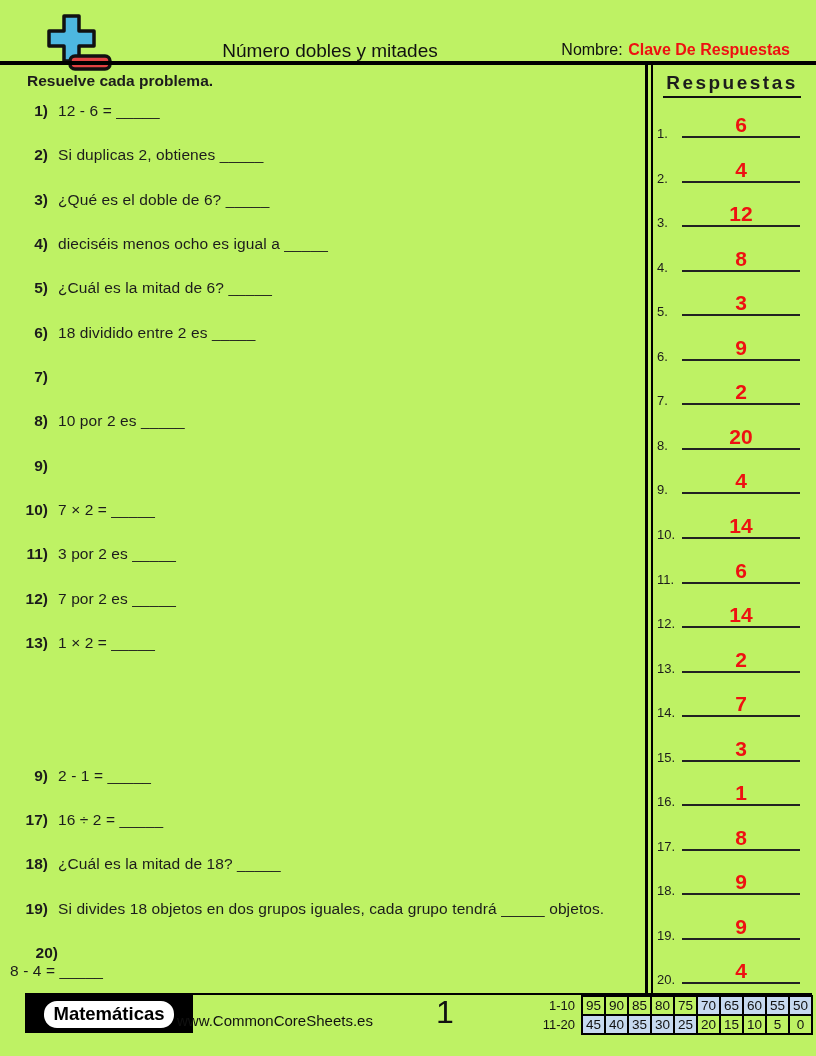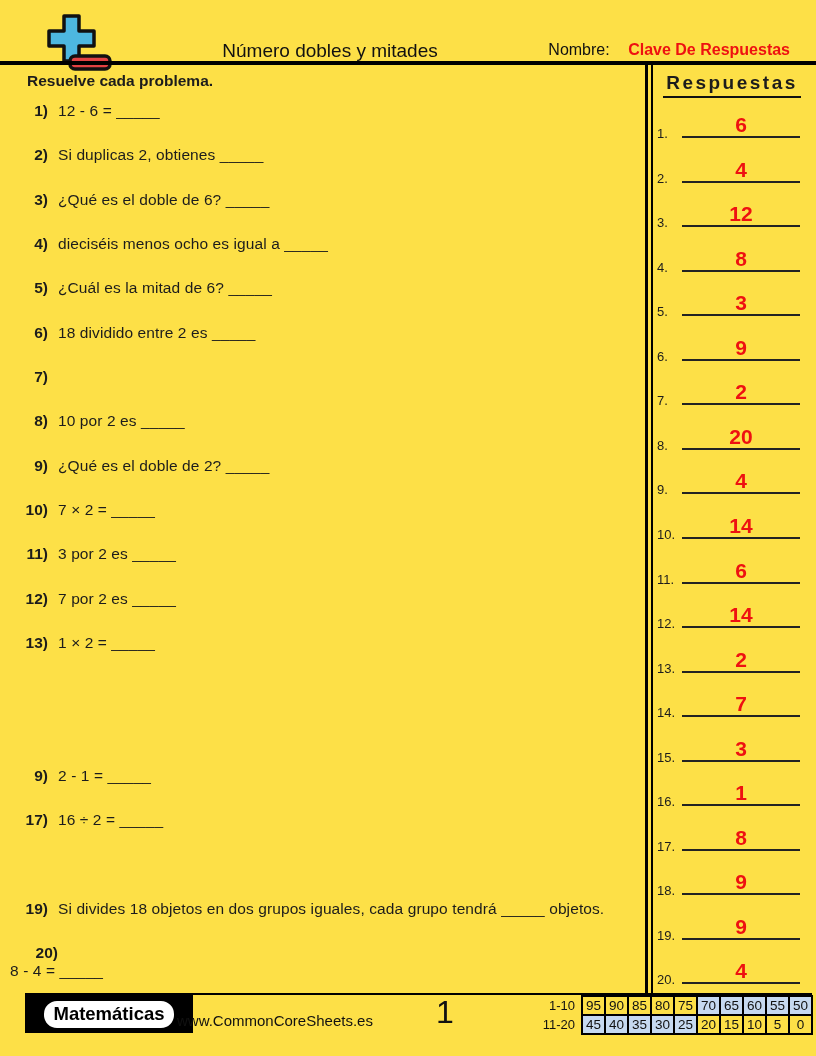--- a/index.html
+++ b/index.html
@@ -1,32 +1,32 @@
 <!DOCTYPE html>
 <html><head>
 <meta charset="utf-8">
 <style>
   * { margin:0; padding:0; box-sizing:border-box; }
   html,body { background:#fff; }
   .page {
     position:relative; width:816px; height:1056px; margin:0 auto;
-    background:#fde047; font-family:"Liberation Sans", sans-serif; color:#1c1c1c;
+    background:#bef264; font-family:"Liberation Sans", sans-serif; color:#1c1c1c;
     overflow:hidden;
   }
   
   .logo { position:absolute; left:40px; top:12px; }
   .page-title {
     position:absolute; left:140px; top:40px; width:380px;
     text-align:center; font-size:19px; color:#111;
   }
   .name-wrap {
     position:absolute; right:26px; top:41px; white-space:nowrap; font-size:16px;
   }
   .name-label { color:#111; }
-  .name-value { font-weight:bold; margin-left:14px; }
+  .name-value { font-weight:bold; margin-left:1px; }
   .rule-top { position:absolute; left:0; top:61px; width:816px; height:4px; background:#000; }
   .instructions {
     position:absolute; left:27px; top:72px; font-weight:bold; font-size:15.5px;
   }
   
   .vline1 { position:absolute; left:645px; top:65px; width:3px; height:928px; background:#000; }
   .vline2 { position:absolute; left:651px; top:65px; width:2px; height:928px; background:#000; }
   
   .problems { position:absolute; left:0; top:102px; width:640px; height:880px; }
   .prob-row { position:absolute; left:0; width:100%; display:flex; align-items:baseline; }
@@ -121,21 +121,20 @@
       </div>
       <div class="prob-row" style="top: 265.92px;">
         <span class="prob-num">7)</span>
       </div>
       <div class="prob-row" style="top: 310.24px;">
         <span class="prob-num">8)</span>
         <span class="prob-text">10 por 2 es _____</span>
       </div>
       <div class="prob-row" style="top: 354.56px;">
         <span class="prob-num">9)</span>
-        <span class="prob-text">¿Qué es el doble de 2? _____</span>
       </div>
       <div class="prob-row" style="top: 398.88px;">
         <span class="prob-num">10)</span>
         <span class="prob-text">7 × 2 = _____</span>
       </div>
       <div class="prob-row" style="top: 443.2px;">
         <span class="prob-num">11)</span>
         <span class="prob-text">3 por 2 es _____</span>
       </div>
       <div class="prob-row" style="top: 487.52px;">
@@ -146,20 +145,24 @@
         <span class="prob-num">13)</span>
         <span class="prob-text">1 × 2 = _____</span>
       </div>
       <div class="prob-row" style="top: 664.8px;">
         <span class="prob-num">9)</span>
         <span class="prob-text">2 - 1 = _____</span>
       </div>
       <div class="prob-row" style="top: 709.12px;">
         <span class="prob-num">17)</span>
         <span class="prob-text">16 ÷ 2 = _____</span>
+      </div>
+      <div class="prob-row" style="top: 753.44px;">
+        <span class="prob-num">18)</span>
+        <span class="prob-text">¿Cuál es la mitad de 18? _____</span>
       </div>
       <div class="prob-row" style="top: 797.76px;">
         <span class="prob-num">19)</span>
         <span class="prob-text">Si divides 18 objetos en dos grupos iguales, cada grupo tendrá _____ objetos.</span>
       </div>
       <div class="prob-row" style="top: 842.08px; flex-direction: column;">
         <span class="prob-num">20)</span>
         <span class="prob-text">8 - 4 = _____</span>
       </div>
     </div>

